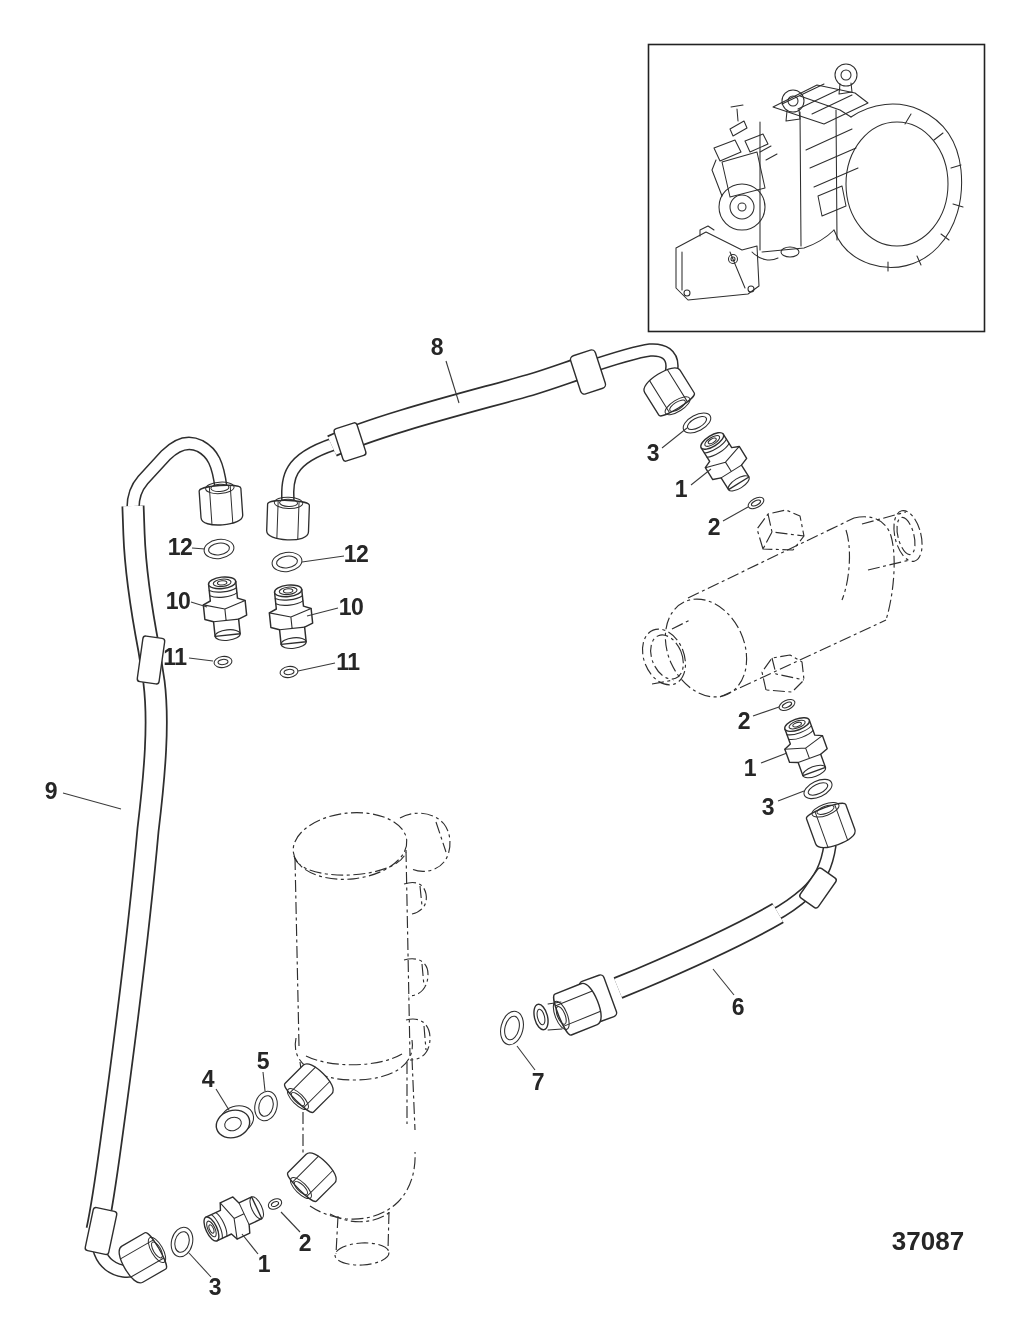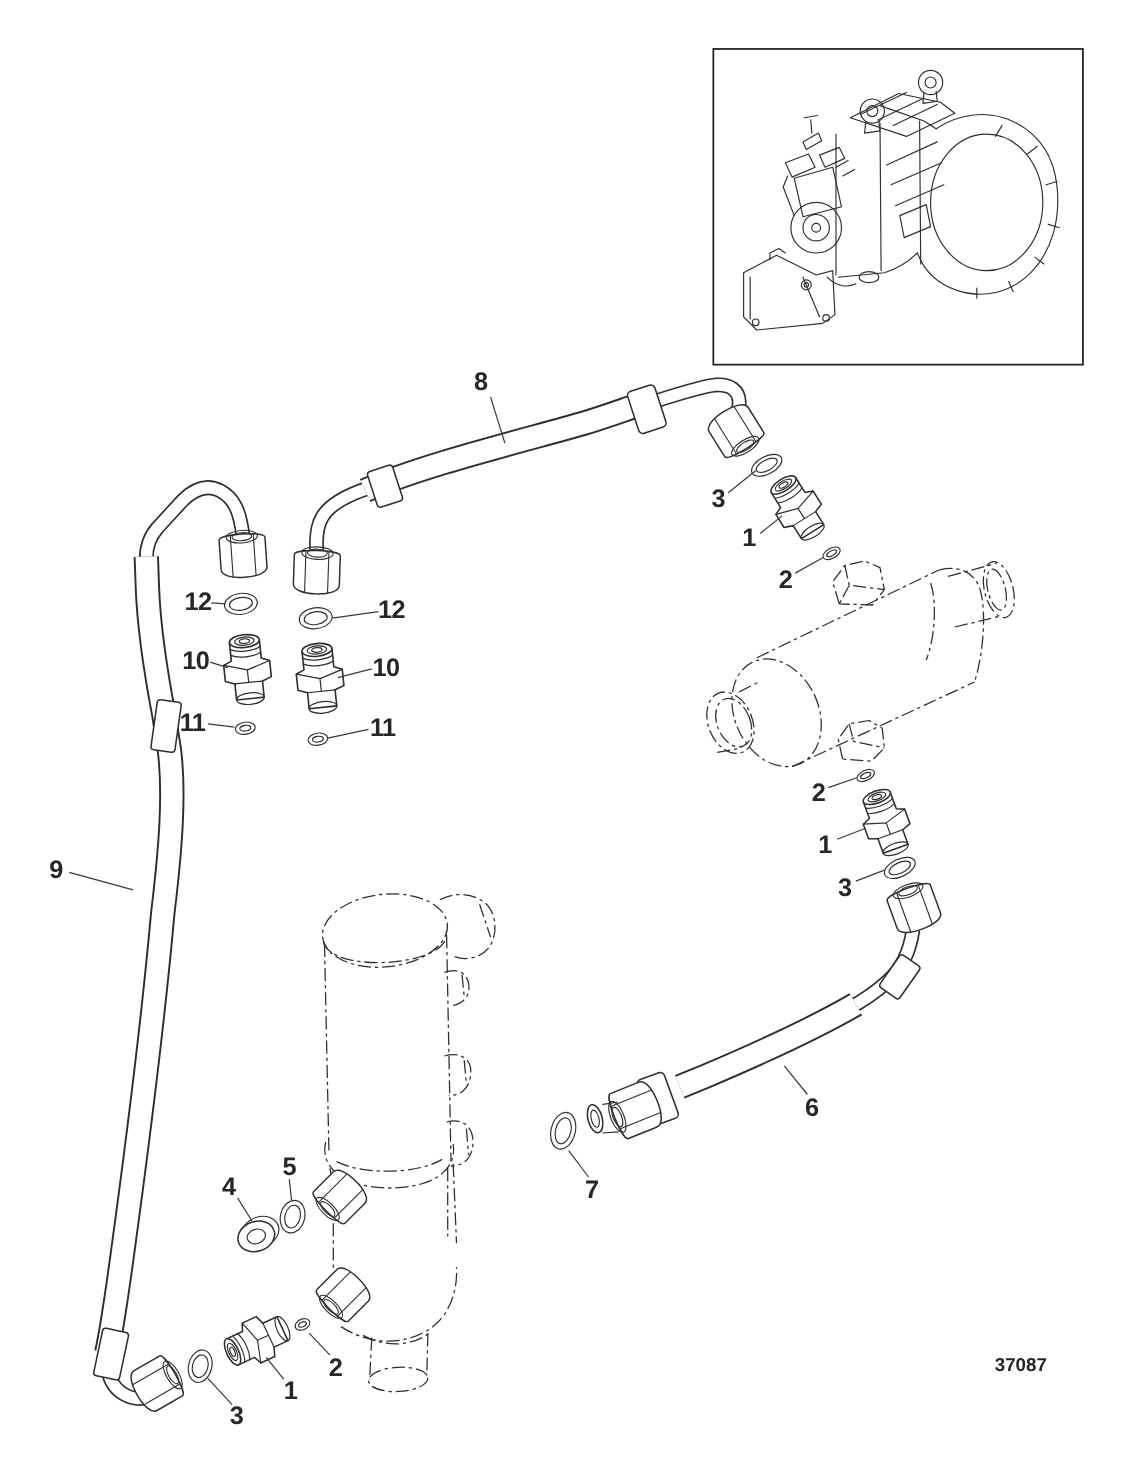--- a/index.html
+++ b/index.html
@@ -13,21 +13,21 @@
       stroke-dasharray:12 3.5 3 3.5;}
   .hoF{fill:none;stroke:#2e2e2e;stroke-width:23;stroke-linecap:butt;}
   .hoFi{fill:none;stroke:#ffffff;stroke-width:19.5;stroke-linecap:butt;}
   .hoT{fill:none;stroke:#2e2e2e;stroke-width:13.5;stroke-linecap:butt;}
   .hoTi{fill:none;stroke:#ffffff;stroke-width:10.5;stroke-linecap:butt;}
   .ldr{stroke:#3a3a3a;stroke-width:1.1;}
   .box{fill:none;stroke:#222;stroke-width:1.6;}
   .callout{position:absolute;transform:translate(-50%,-50%);
            font-weight:700;font-size:23px;color:#262626;letter-spacing:-0.5px;}
   .drawnum{position:absolute;transform:translate(-50%,-50%);
-           font-weight:700;font-size:17px;color:#262626;}
+           font-weight:700;font-size:26px;color:#262626;}
 </style>
 </head>
 <body>
 
 <div id="page">
 
 <svg width="1028" height="1344" viewBox="0 0 1028 1344">
 
   <defs>
 

